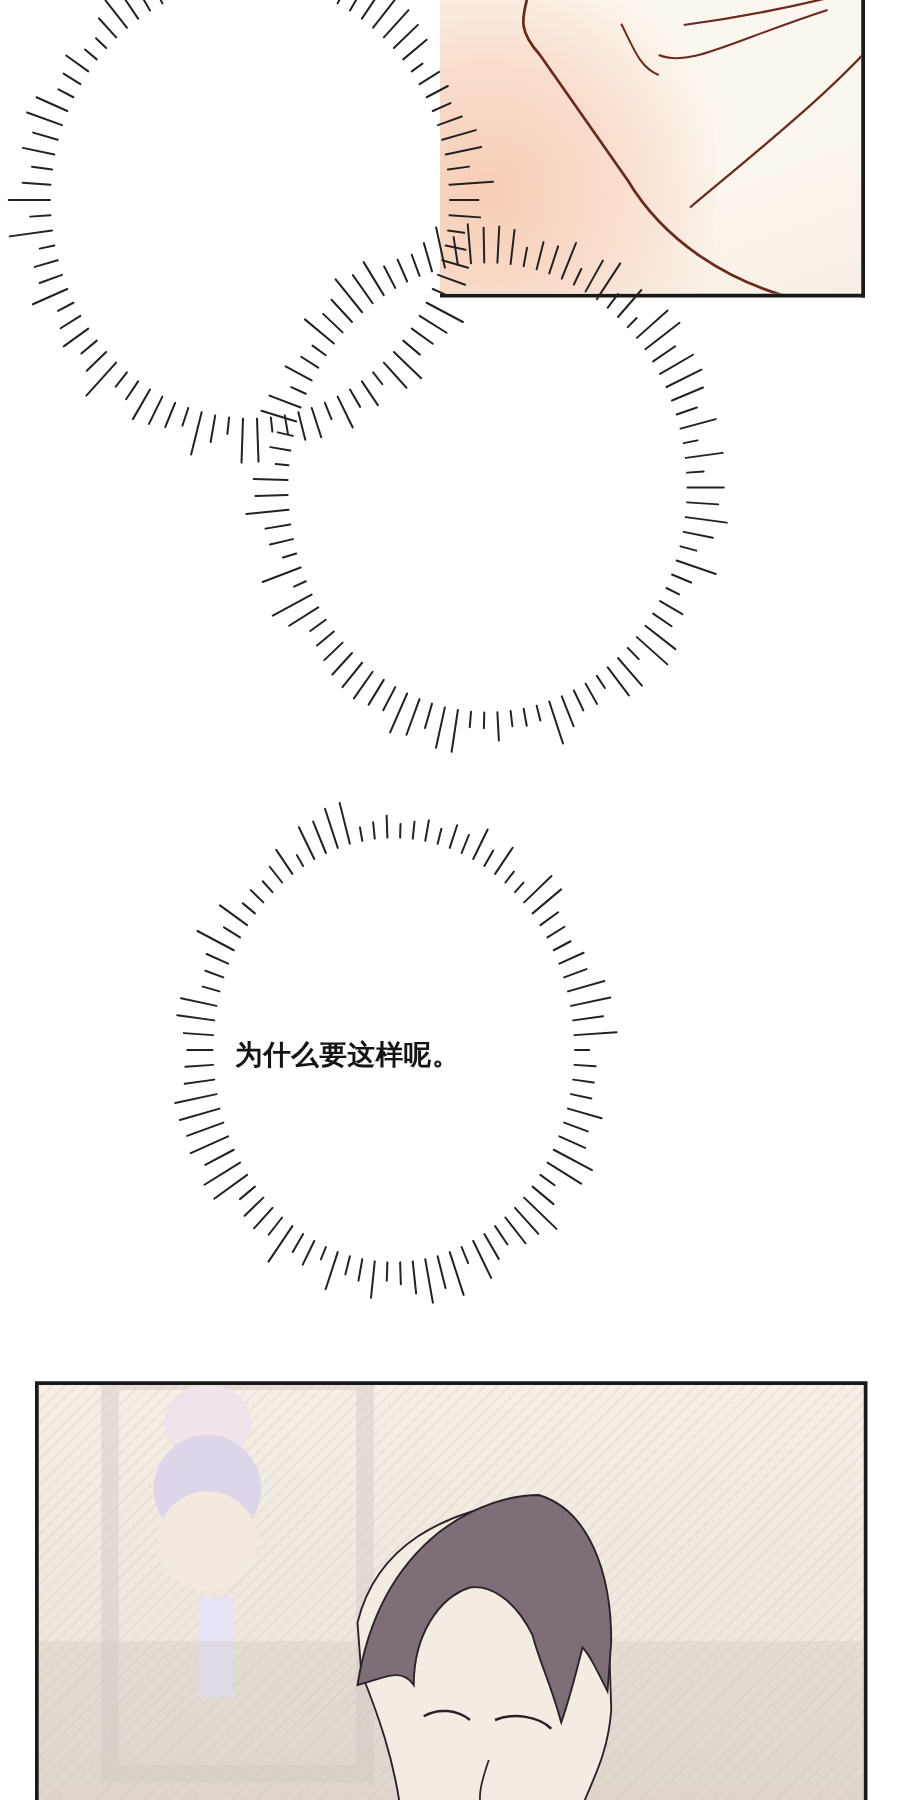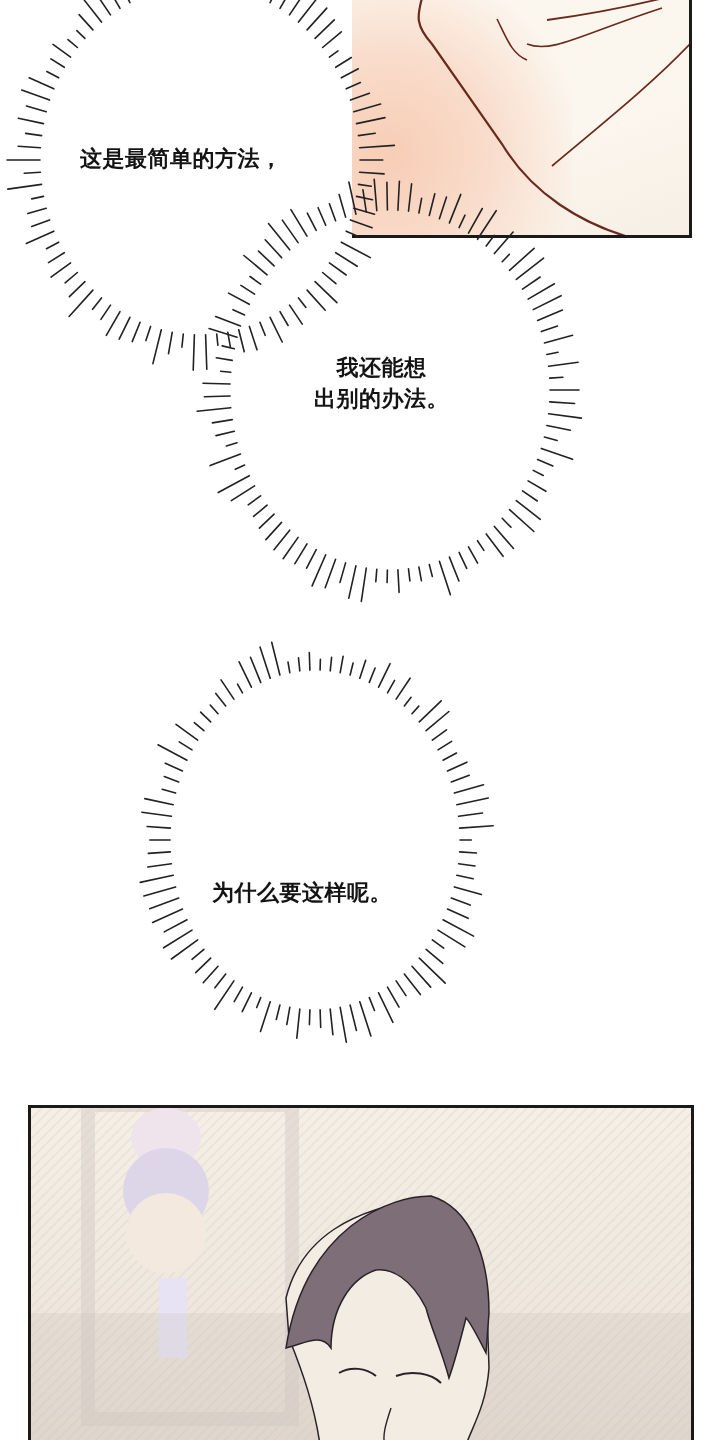--- a/index.html
+++ b/index.html
@@ -151,21 +151,20 @@
         <line x1="315.7" y1="107.3" x2="331.3" y2="97.5"></line>
         <line x1="321.3" y1="117.8" x2="338.3" y2="108.8"></line>
         <line x1="326.2" y1="128.8" x2="340.4" y2="122.5"></line>
         <line x1="330.4" y1="140.1" x2="349.4" y2="133.2"></line>
         <line x1="333.8" y1="151.8" x2="360.6" y2="144.1"></line>
         <line x1="336.5" y1="163.6" x2="365.0" y2="157.6"></line>
         <line x1="338.4" y1="175.6" x2="355.2" y2="173.3"></line>
         <line x1="339.6" y1="187.8" x2="374.4" y2="185.4"></line>
       </g>
   </svg>
-  <div class="bubble-text" style="left:60px; top:183px;">这是最简单的方法，</div>
 </div>
 
 <div class="bubble" style="left:200px; top:175px; width:380px; height:420px;">
   <svg width="380" height="420">
     <g id="b2-spikes" stroke="#222" stroke-width="1.6" stroke-linecap="round">
         <line x1="350.0" y1="215.0" x2="379.0" y2="215.0"></line>
         <line x1="349.7" y1="226.9" x2="374.6" y2="228.5"></line>
         <line x1="348.6" y1="238.7" x2="381.4" y2="243.1"></line>
         <line x1="346.9" y1="250.5" x2="370.3" y2="255.2"></line>
         <line x1="344.4" y1="262.1" x2="357.1" y2="265.5"></line>
@@ -254,22 +253,20 @@
         <line x1="328.1" y1="124.1" x2="354.4" y2="108.8"></line>
         <line x1="333.2" y1="134.6" x2="361.1" y2="120.7"></line>
         <line x1="337.6" y1="145.4" x2="362.4" y2="135.0"></line>
         <line x1="341.3" y1="156.6" x2="357.5" y2="151.0"></line>
         <line x1="344.4" y1="167.9" x2="372.6" y2="160.3"></line>
         <line x1="346.9" y1="179.5" x2="358.0" y2="177.3"></line>
         <line x1="348.6" y1="191.3" x2="378.1" y2="187.3"></line>
         <line x1="349.7" y1="203.1" x2="362.9" y2="202.2"></line>
       </g>
   </svg>
-  <div class="bubble-text" style="left:114px; top:177px;">我还能想
-出别的办法。</div>
 </div>
 
 <div class="bubble" style="left:140px; top:640px; width:350px; height:400px;">
   <svg width="350" height="400">
     <g id="b3-spikes" stroke="#222" stroke-width="1.6" stroke-linecap="round">
         <line x1="320.0" y1="200.0" x2="331.3" y2="200.0"></line>
         <line x1="319.6" y1="211.9" x2="336.5" y2="213.0"></line>
         <line x1="318.6" y1="223.7" x2="335.0" y2="226.0"></line>
         <line x1="316.8" y1="235.3" x2="333.1" y2="238.8"></line>
         <line x1="314.4" y1="246.9" x2="341.3" y2="254.6"></line>
@@ -353,21 +350,21 @@
         <line x1="298.0" y1="109.9" x2="311.6" y2="101.4"></line>
         <line x1="303.0" y1="120.2" x2="316.5" y2="113.0"></line>
         <line x1="307.5" y1="130.9" x2="326.9" y2="122.2"></line>
         <line x1="311.3" y1="141.9" x2="329.2" y2="135.3"></line>
         <line x1="314.4" y1="153.1" x2="343.5" y2="144.8"></line>
         <line x1="316.8" y1="164.7" x2="348.3" y2="158.0"></line>
         <line x1="318.6" y1="176.3" x2="342.5" y2="173.0"></line>
         <line x1="319.6" y1="188.1" x2="353.2" y2="185.8"></line>
       </g>
   </svg>
-  <div class="bubble-text" style="left:72px; top:189px;margin-top:48px;">为什么要这样呢。</div>
+  <div class="bubble-text" style="left:48px; top:189px;">为什么要这样呢。</div>
 </div>
 
 <div id="bottom-panel" class="abs">
   <div class="bg-frame" style="left:50px; top:-10px; width:190px; height:300px;"></div>
   <div class="orb" style="left:100px; top:0px; width:70px; height:60px; background:#efe4ec;"></div>
   <div class="orb" style="left:92px; top:40px; width:86px; height:86px; background:#ddd6e8;"></div>
   <div class="orb" style="left:95px; top:85px; width:80px; height:80px; background:#f3e9df;"></div>
   <div class="abs" style="left:128px; top:170px; width:28px; height:80px; background:#e7e3f4;"></div>
   <div class="abs" style="left:0; top:205px; width:666px; height:140px; background:rgba(200,190,185,0.25);"></div>
 

